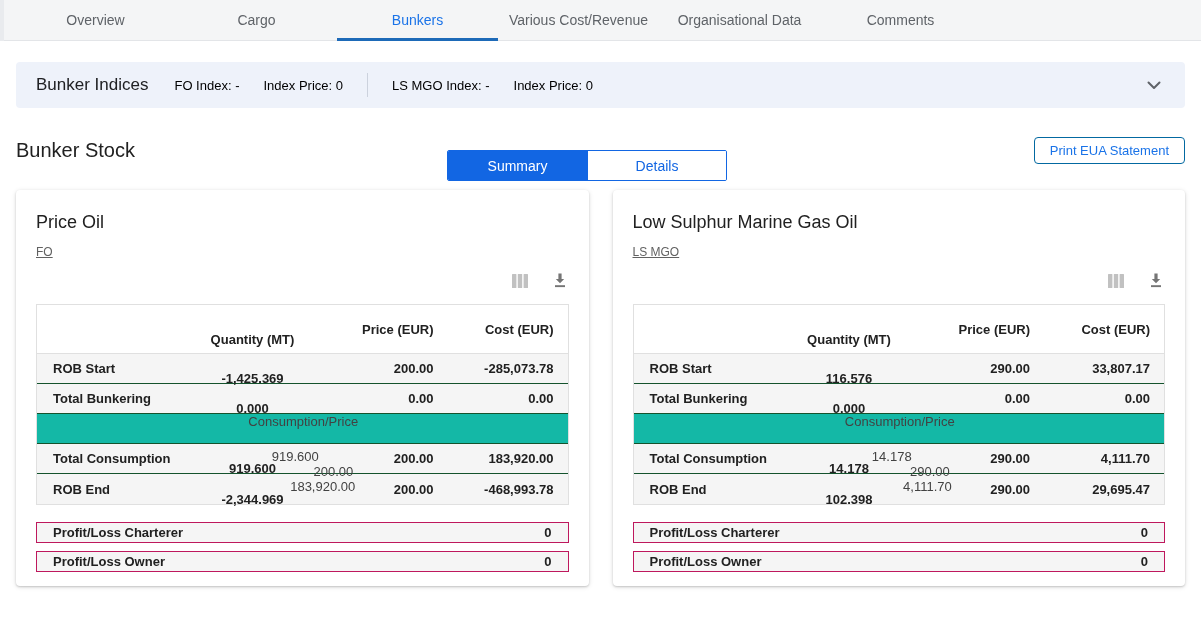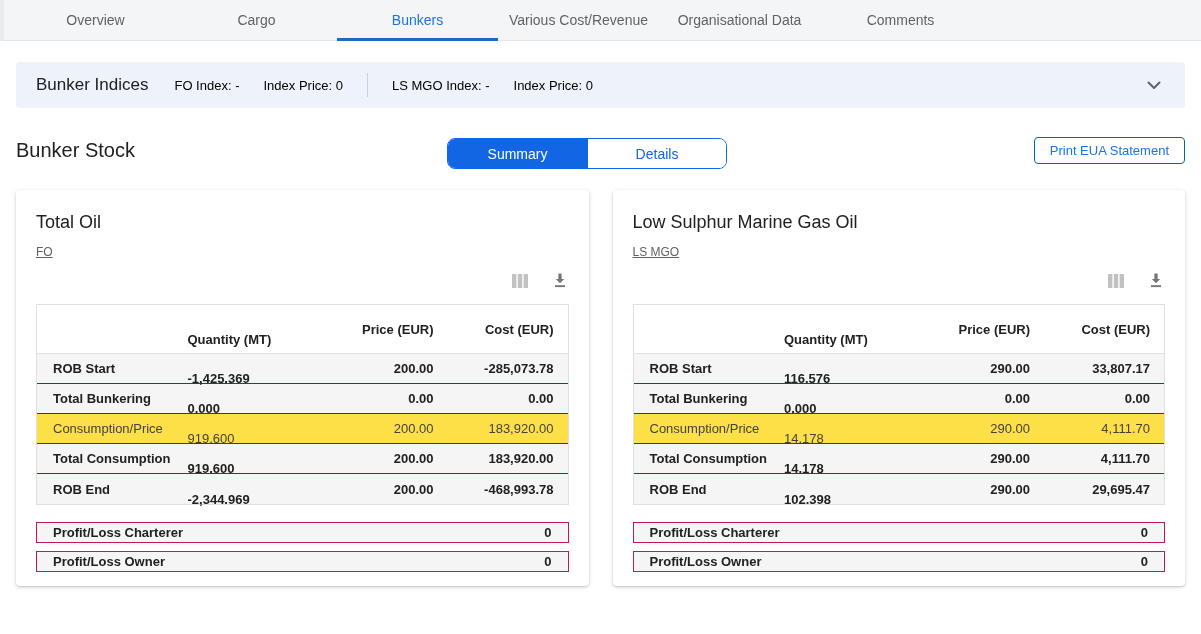--- a/index.html
+++ b/index.html
@@ -83,25 +83,25 @@
   }
   .stock-title {
     font-size: 20px;
     font-weight: 400;
     color: #212121;
     line-height: 32px;
   }
   .toggle-group {
     position: absolute;
     left: 431px;
-    top: 4px;
+    top: 16px;
     height: 31px;
     display: flex;
     border: 1px solid #1266e3;
-    border-radius: 8px;
+    border-radius: 2px;
     overflow: hidden;
     background: #fff;
   }
   .toggle-btn {
     width: 139px;
     display: flex;
     align-items: center;
     justify-content: center;
     font-size: 14px;
     cursor: pointer;
@@ -166,23 +166,23 @@
     border-bottom: 1px solid #e0e0e0;
     font-weight: 700;
     color: #212121;
   }
   .trow {
     height: 30px;
     border-bottom: 1px solid #14532d;
   }
   .trow:last-child { border-bottom: none; }
   .trow.shade { background: #f5f5f5; }
-  .trow.plain { background: #fde047; }
+  .trow.plain { background: #14b8a6; flex-direction: column; }
   .c-label { flex: 1; padding-left: 16px; }
-  .c-q   { width: 130px; text-align: left; margin-top: 20px; }
+  .c-q   { width: 130px; text-align: center; margin-top: 20px; }
   .c-p   { width: 116px; text-align: right; }
   .c-c   { width: 120px; text-align: right; }
   .trow.bold-row .c-label,
   .trow.bold-row .c-q,
   .trow.bold-row .c-p,
   .trow.bold-row .c-c { font-weight: 700; color: #212121; }
   .trow.plain .c-label { color: #424242; }
   .trow.plain .c-q, .trow.plain .c-p, .trow.plain .c-c { color: #424242; }
 
   
@@ -243,21 +243,21 @@
   <div class="toggle-group">
     <div class="toggle-btn active">Summary</div>
     <div class="toggle-btn inactive">Details</div>
   </div>
   <div class="print-btn">Print EUA Statement</div>
 </div>
 
 <div class="cards">
 
   <div class="card">
-    <div class="card-title">Total Oil</div>
+    <div class="card-title">Price Oil</div>
     <div class="card-sub">FO</div>
     <div class="icon-row">
       <span class="icon-btn">
         <svg width="18" height="18" viewBox="0 0 18 18">
             <rect x="1" y="2" width="4.4" height="14" rx="0.5" fill="#c1c1c1"></rect>
             <rect x="6.8" y="2" width="4.4" height="14" rx="0.5" fill="#c1c1c1"></rect>
             <rect x="12.6" y="2" width="4.4" height="14" rx="0.5" fill="#c1c1c1"></rect>
           </svg>
       </span>
       <span class="icon-btn">

